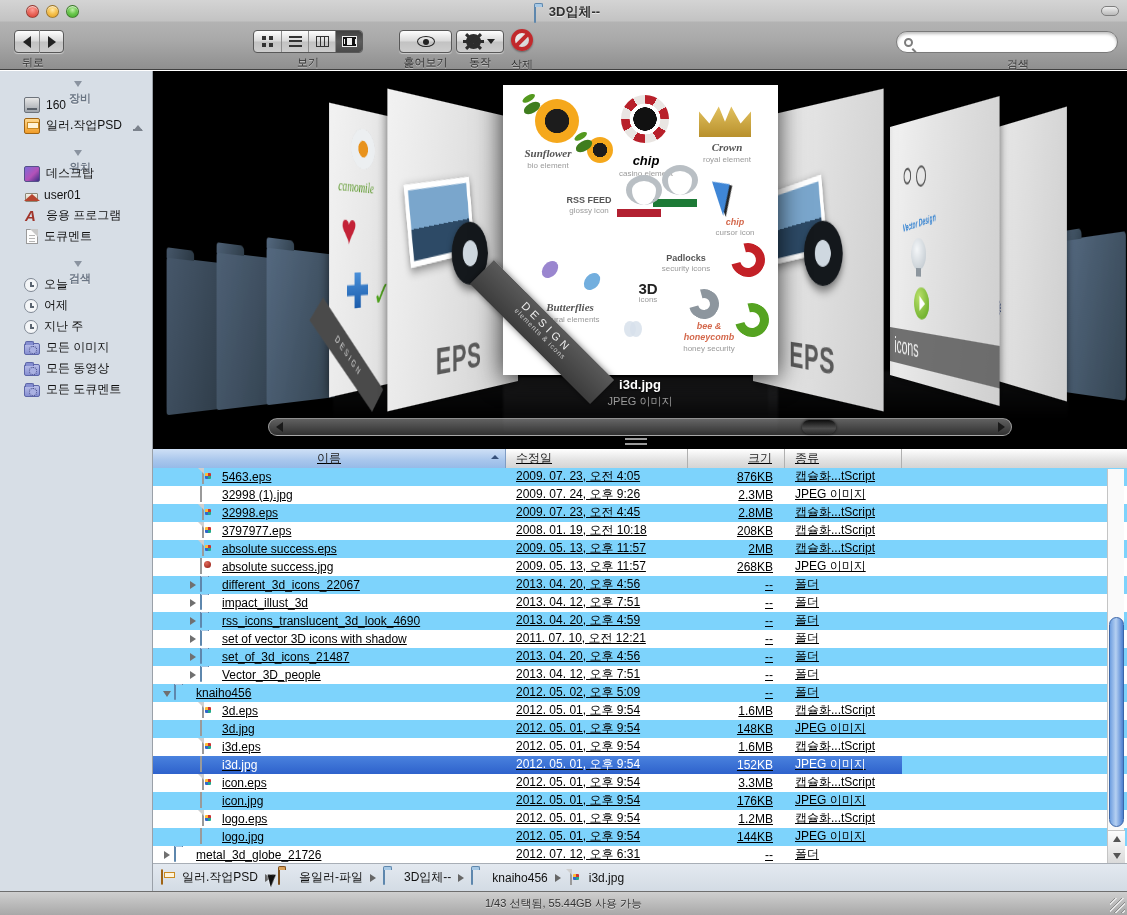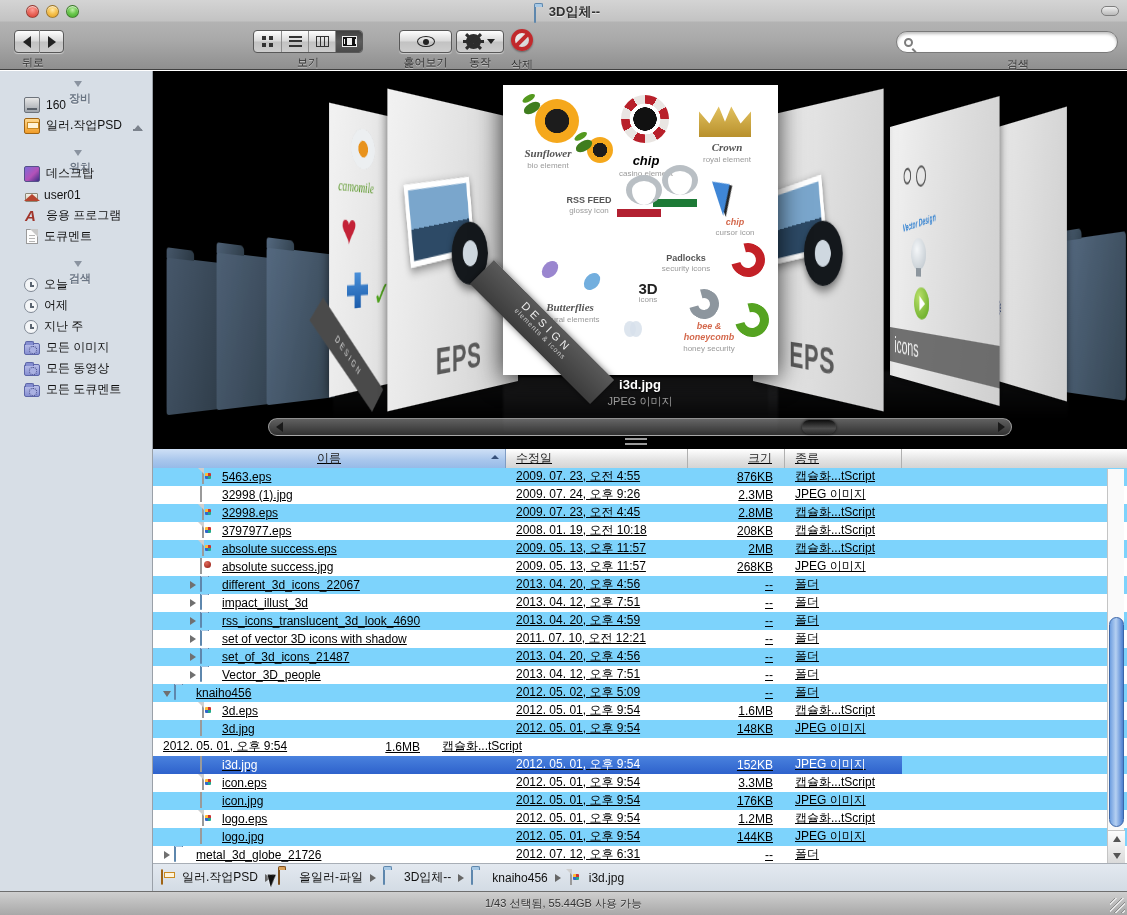--- a/index.html
+++ b/index.html
@@ -588,21 +588,21 @@
           <div class="hc hc-fill"></div>
         </div>
         <div class="lv-rows" id="rows">
             <div class="lv-row odd">
               <div class="rc rc-name ind2">
                 <span class="disc"></span>
                 <span class="fico"><span class="fi-eps"></span></span>
                 <span>5463.eps</span>
               </div>
               <div class="rc rc-date">
-                <span>2009. 07. 23, 오전 4:55</span>
+                <span>2009. 07. 23, 오전 4:05</span>
               </div>
               <div class="rc rc-size">
                 <span>876KB</span>
               </div>
               <div class="rc rc-kind">
                 <span>캡슐화...tScript</span>
               </div>
               <div class="rfill"></div>
             </div>
             <div class="lv-row">
@@ -851,20 +851,25 @@
               </div>
               <div class="rc rc-size">
                 <span>148KB</span>
               </div>
               <div class="rc rc-kind">
                 <span>JPEG 이미지</span>
               </div>
               <div class="rfill"></div>
             </div>
             <div class="lv-row">
+              <div class="rc rc-name ind2">
+                <span class="disc"></span>
+                <span class="fico"><span class="fi-eps"></span></span>
+                <span>i3d.eps</span>
+              </div>
               <div class="rc rc-date">
                 <span>2012. 05. 01, 오후 9:54</span>
               </div>
               <div class="rc rc-size">
                 <span>1.6MB</span>
               </div>
               <div class="rc rc-kind">
                 <span>캡슐화...tScript</span>
               </div>
               <div class="rfill"></div>

